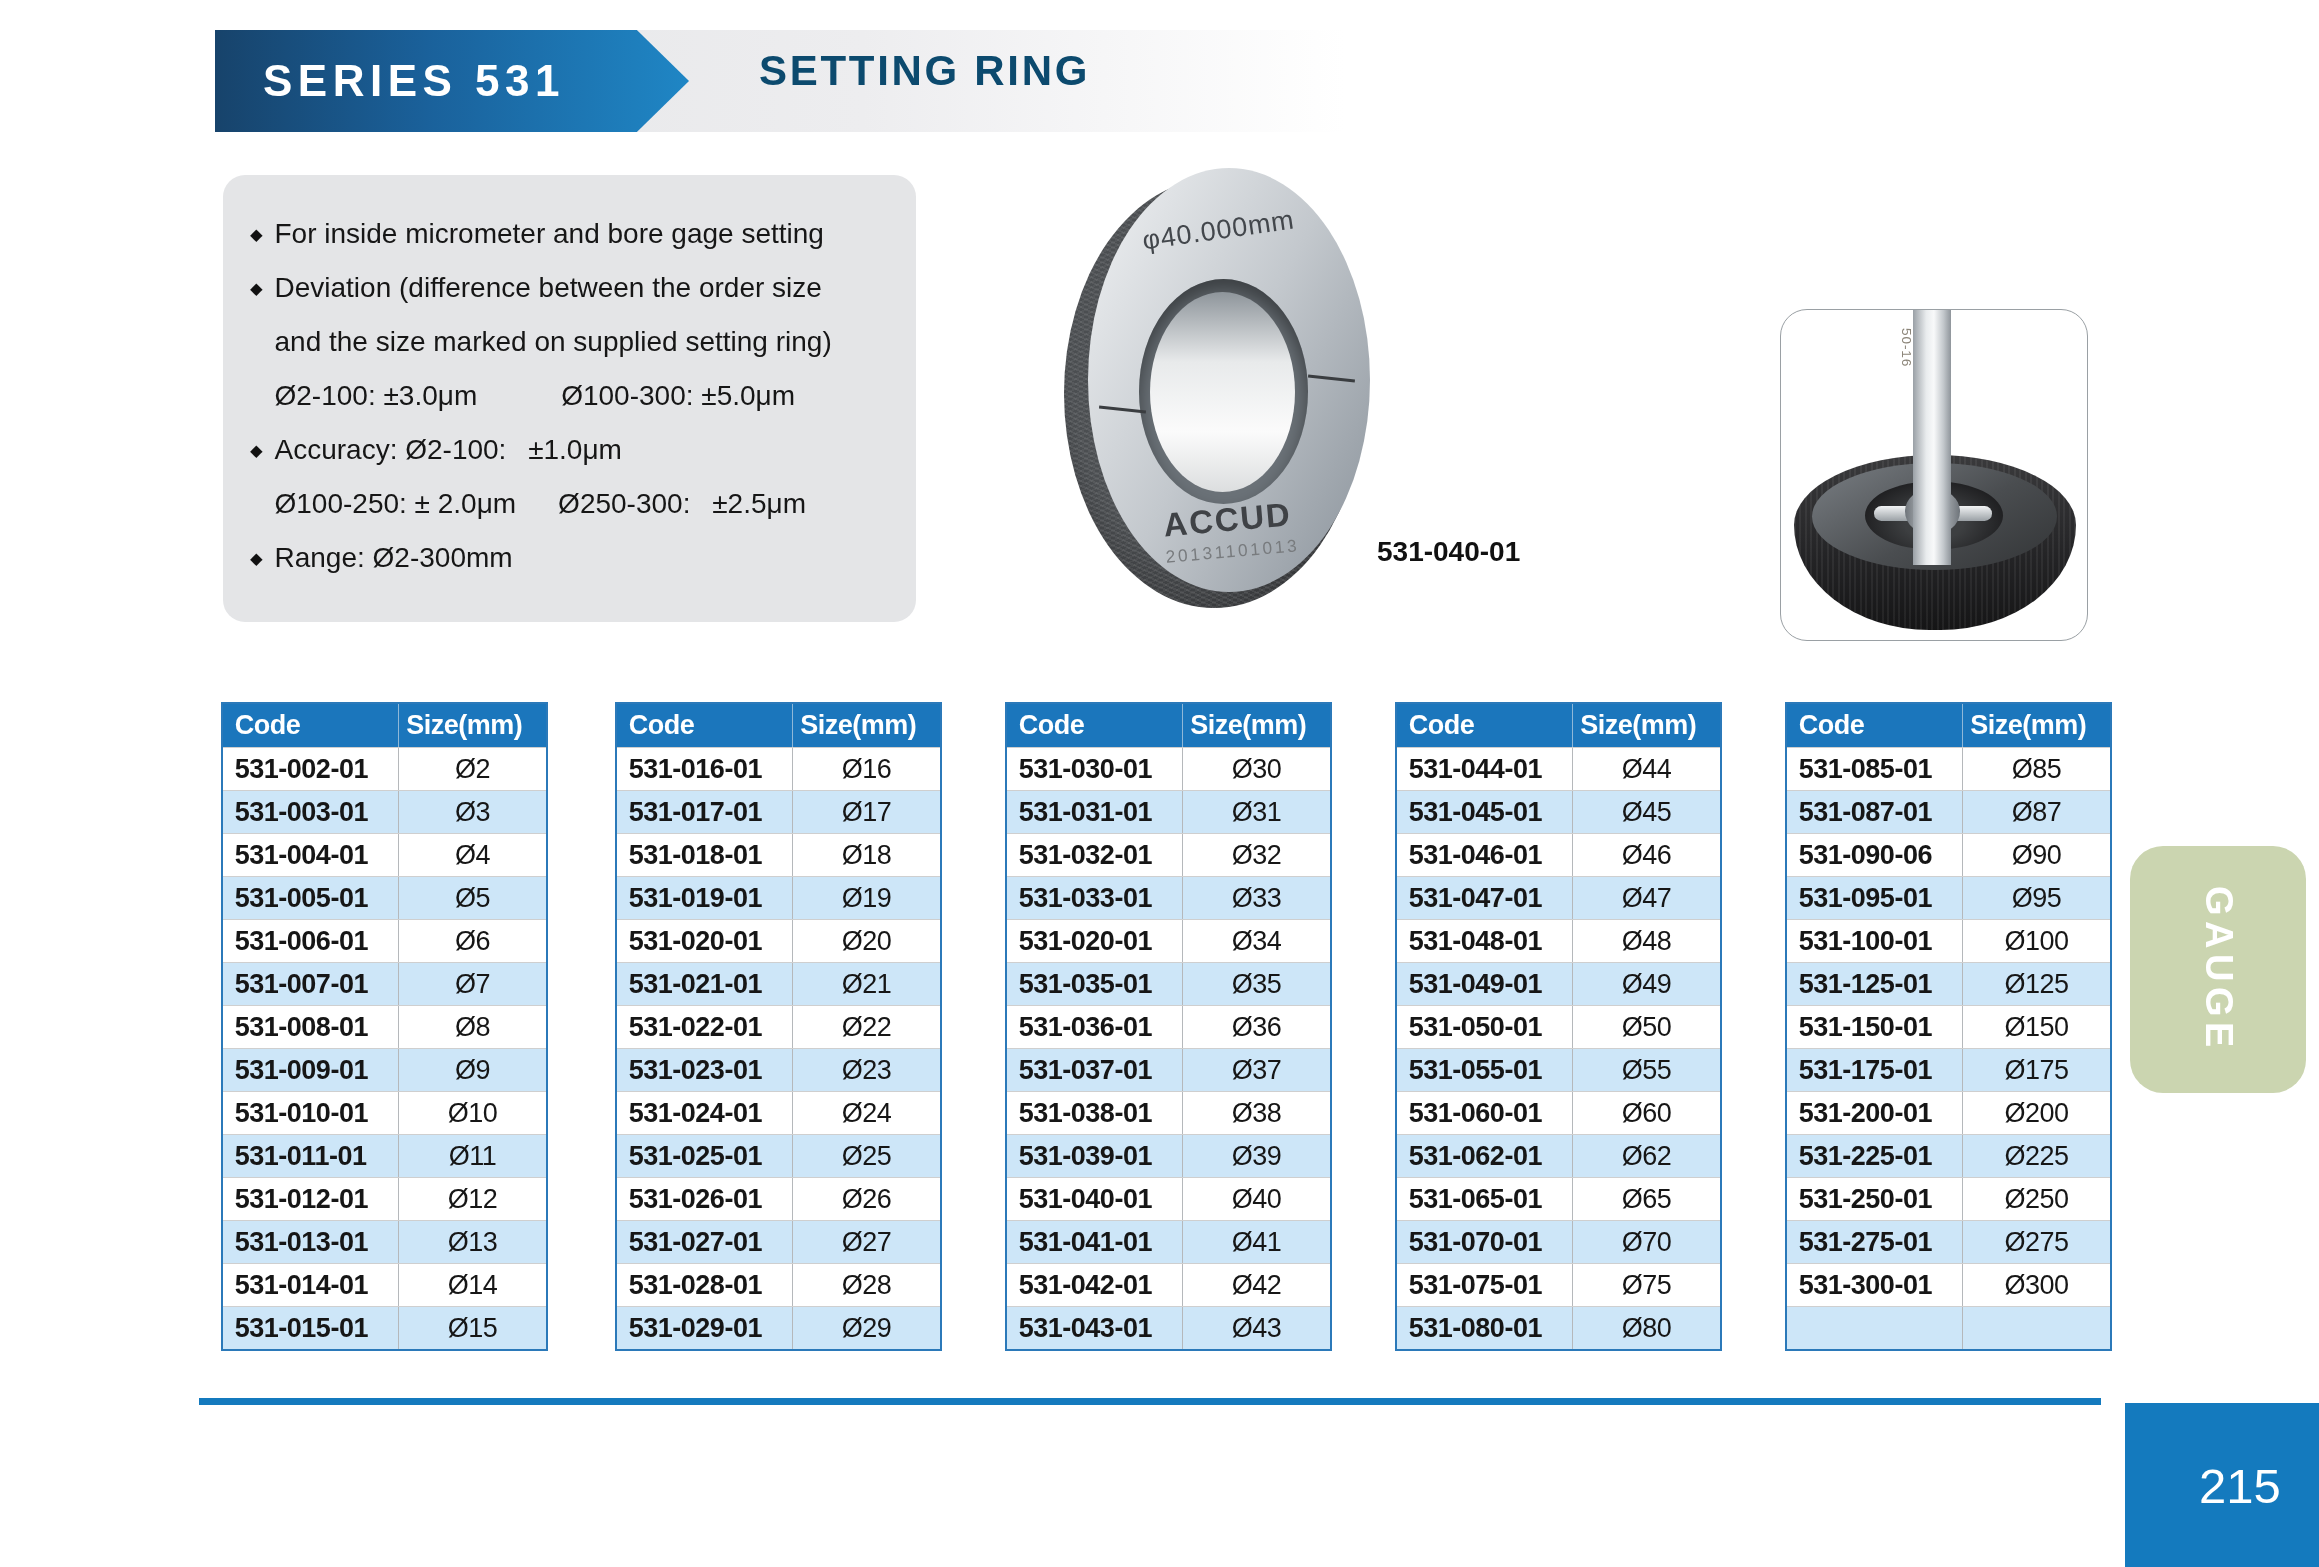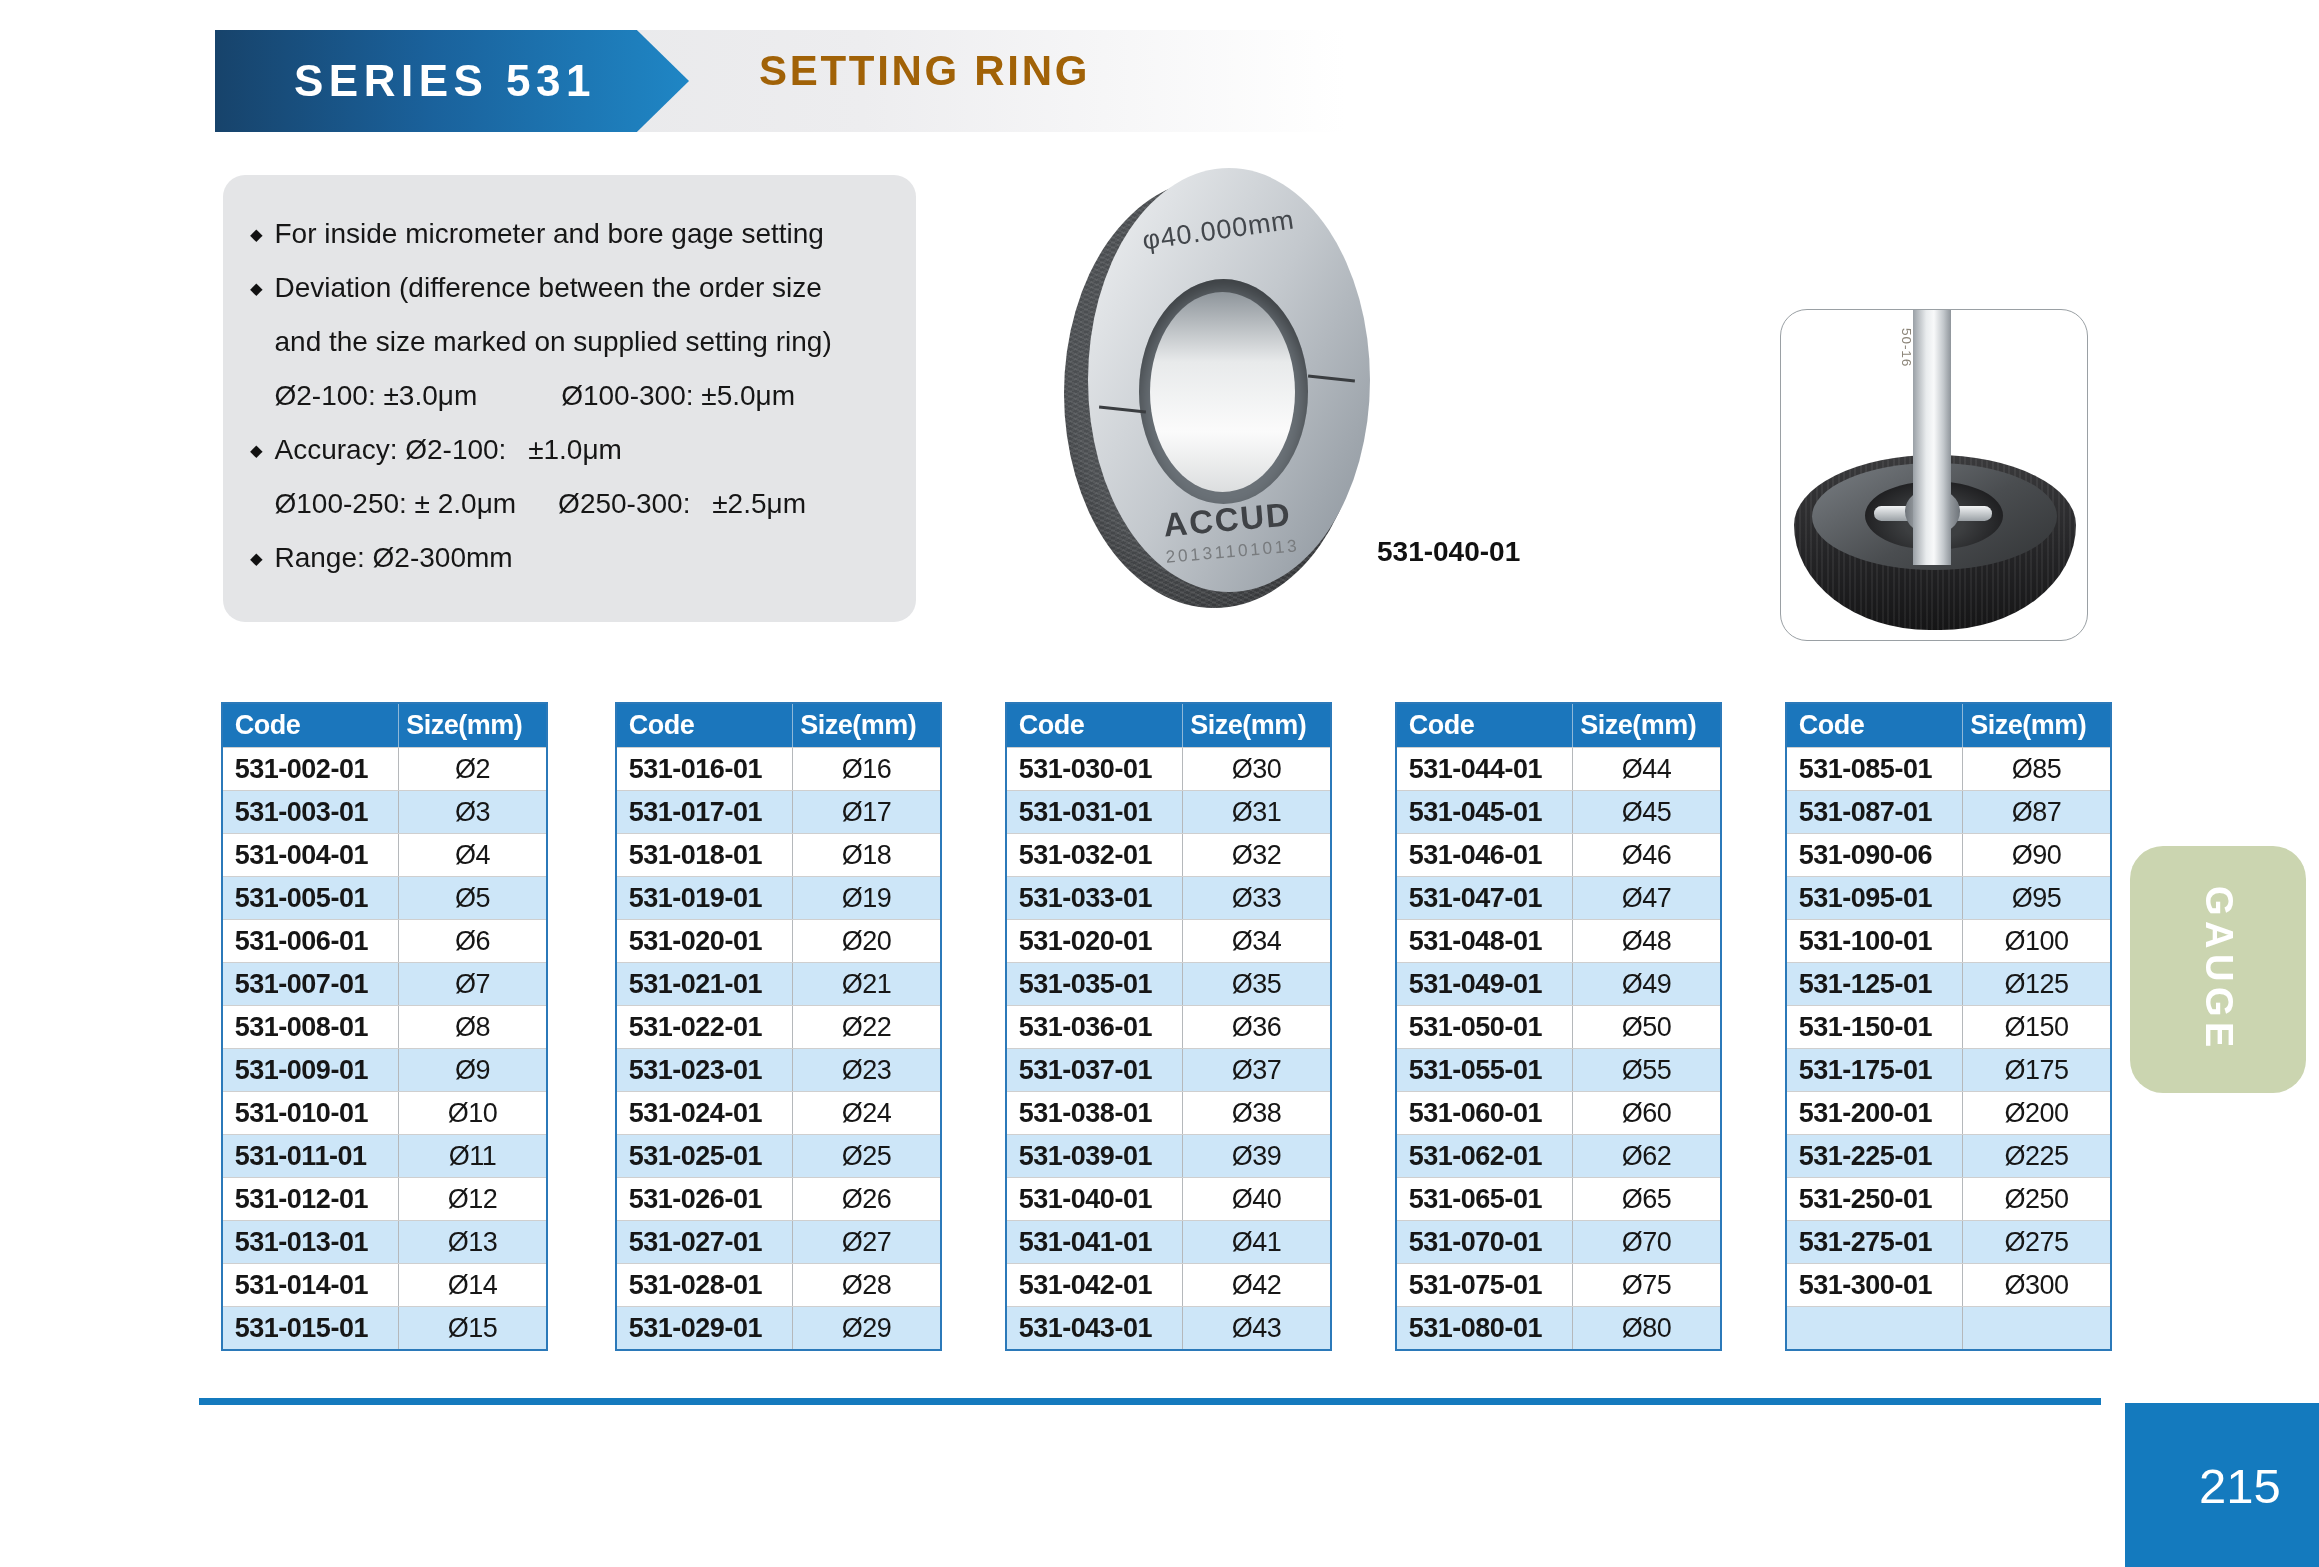--- a/index.html
+++ b/index.html
@@ -5,24 +5,24 @@
   html,body{margin:0;padding:0;background:#ffffff;}
   .page{position:relative;width:2319px;height:1567px;background:#fff;overflow:hidden;
         font-family:"Liberation Sans","DejaVu Sans",sans-serif;color:#161616;}
 
   
   .header-band{position:absolute;left:215px;top:30px;width:1176px;height:102px;
     background:linear-gradient(90deg,#e4e5e7 0%,#ededef 55%,#ffffff 96%);}
   .header-arrow{position:absolute;left:215px;top:30px;width:474px;height:102px;
     background:linear-gradient(90deg,#17436b 0%,#1a619b 45%,#1f86c5 100%);
     clip-path:polygon(0 0,89% 0,100% 50%,89% 100%,0 100%);}
-  .series-label{position:absolute;left:294px;top:30px;height:102px;display:flex;align-items:center;
+  .series-label{position:absolute;left:263px;top:30px;height:102px;display:flex;align-items:center;
     color:#fff;font-size:44px;font-weight:bold;letter-spacing:5.5px;}
   .page-title{position:absolute;left:759px;top:30px;height:82px;display:flex;align-items:center;
-    color:#a16207;font-size:42px;font-weight:bold;letter-spacing:2.7px;}
+    color:#0c4a6e;font-size:42px;font-weight:bold;letter-spacing:2.7px;}
 
   
   .custom-badge{position:absolute;left:1735px;top:30px;width:354px;height:158px;border-radius:33px;
     background:#8cc23c;overflow:hidden;text-align:center;color:#fff;}
   .custom-badge svg{position:absolute;left:0;top:0;}
   .badge-title{position:relative;margin-top:23.6px;font-size:28px;font-weight:bold;letter-spacing:2.7px;}
   .badge-line{position:relative;font-size:25.5px;line-height:33px;}
 
   
   .features{position:absolute;left:223px;top:175px;width:693px;height:447px;border-radius:22px;

